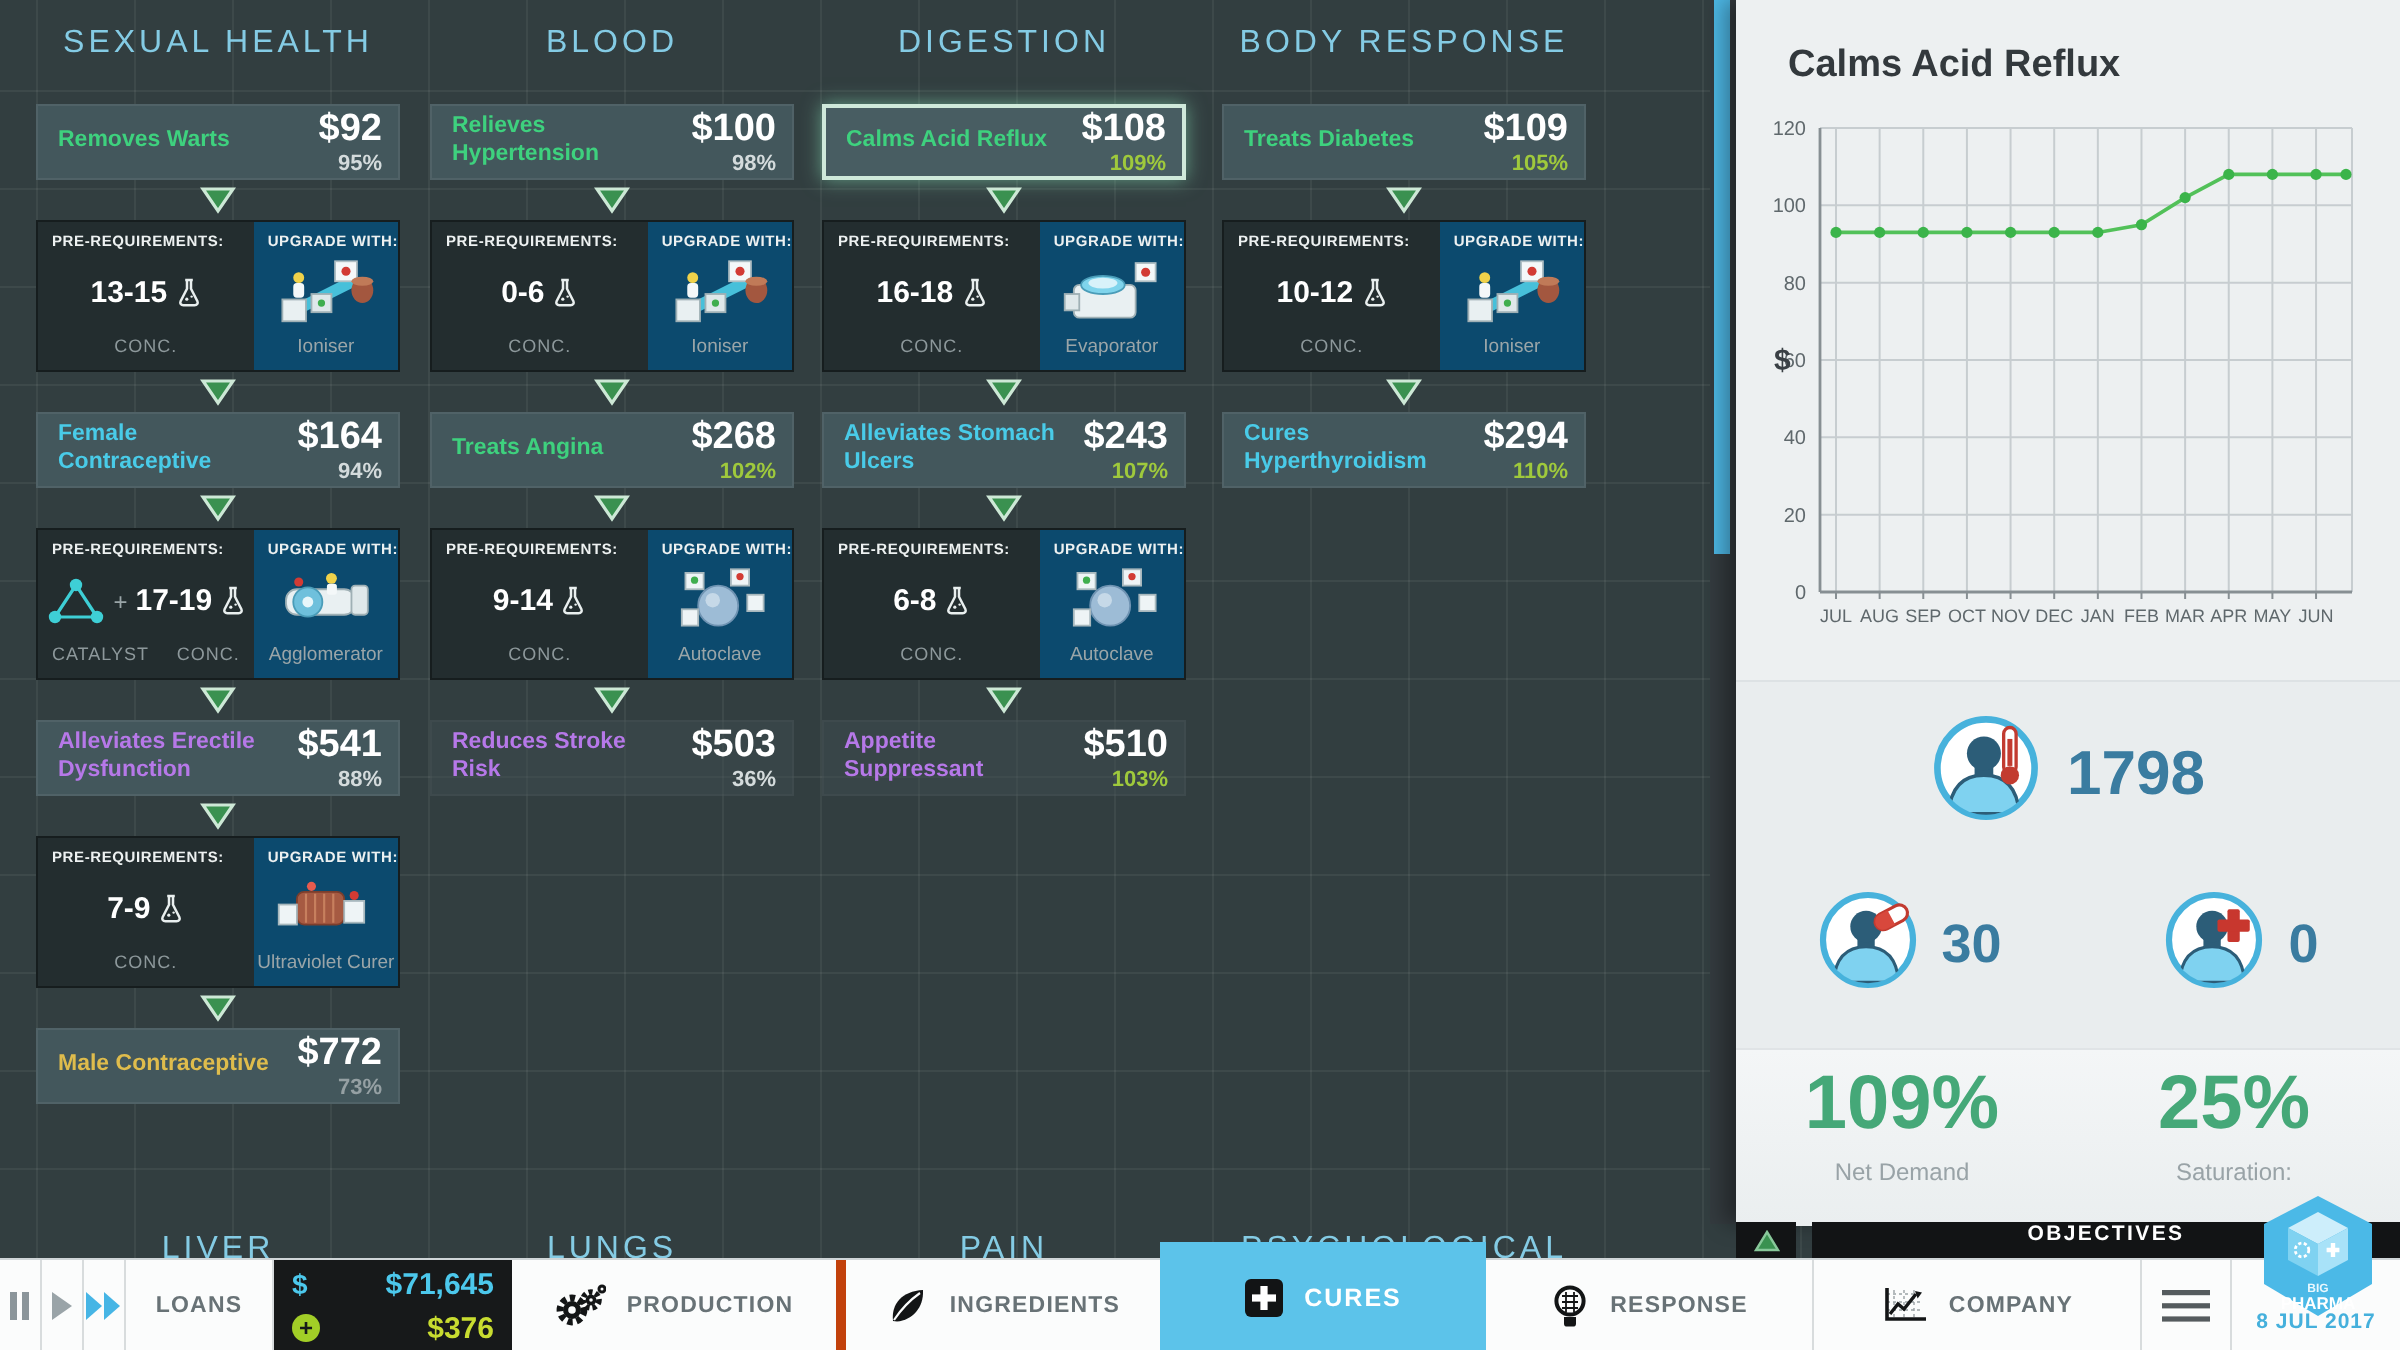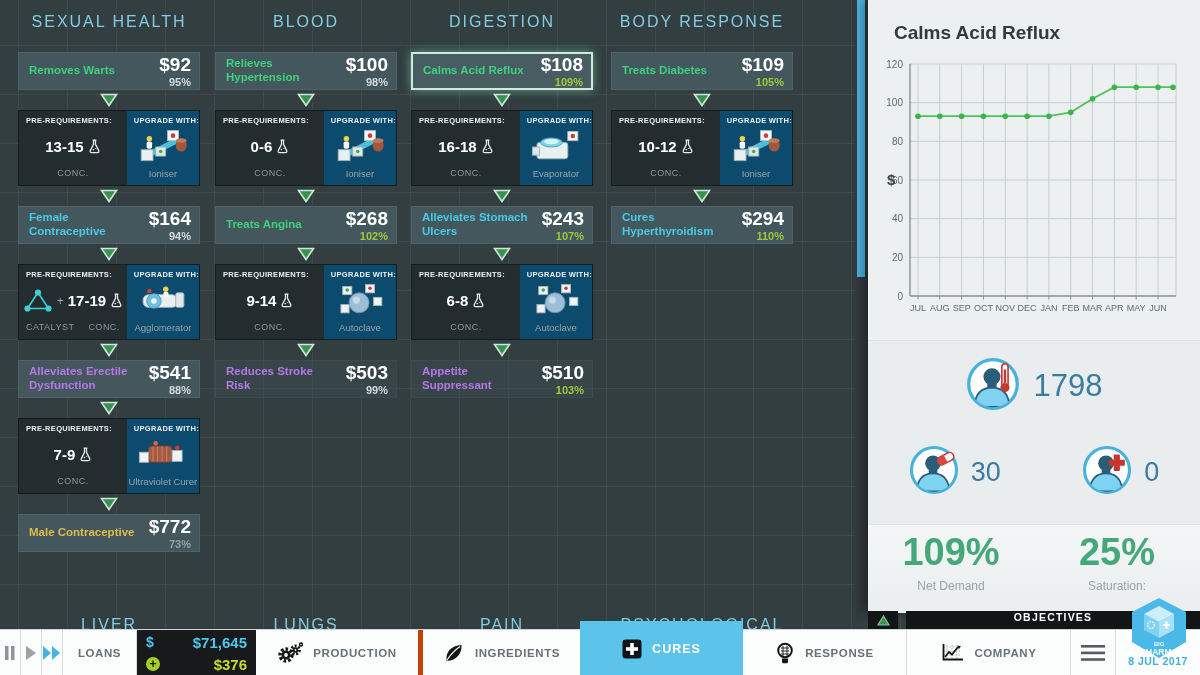--- a/index.html
+++ b/index.html
@@ -44,21 +44,21 @@
   
   #panel{position:absolute;left:868px;top:0;width:332px;height:612px;background:#edf0f1;
     box-shadow:-6px 0 10px rgba(0,0,0,.35);z-index:10;}
   .panel-chart-section{position:relative;height:340px;}
   .panel-title{position:absolute;left:26px;top:22px;font-size:19px;font-weight:700;color:#33393d;}
   #chart-holder{position:absolute;left:4px;top:50px;width:320px;height:280px;}
   .panel-stats-section{position:relative;height:183px;background:#e9edee;border-top:1px solid #dde2e4;}
   .stat-top{position:absolute;left:0;top:16px;width:100%;display:flex;justify-content:center;align-items:center;gap:14px;}
   .stat-bottom{position:absolute;left:0;top:104px;width:100%;display:flex;justify-content:space-around;align-items:center;}
   .stat-pair{display:flex;align-items:center;gap:12px;}
-  .stat-num{font-weight:400;color:#3a7ca0;text-align:center;}
+  .stat-num{font-weight:700;color:#3a7ca0;text-align:center;}
   .stat-num.big{font-size:31px;}
   .stat-num.small{font-size:27px;}
   .panel-percent-section{position:relative;height:88px;border-top:1px solid #e0e4e6;
     background:linear-gradient(#f4f6f7,#eaeeef);display:flex;}
   .pct-block{width:50%;text-align:center;padding-top:8px;}
   .pct-value{font-size:38px;font-weight:700;color:#45a878;line-height:1;}
   .pct-label{font-size:12px;color:#99a3a7;margin-top:8px;}
   
   #objectives{position:absolute;left:868px;top:611px;width:332px;height:18px;display:flex;z-index:15;}
   #obj-toggle{width:30px;background:#121415;display:flex;align-items:center;justify-content:center;cursor:pointer;}
@@ -365,21 +365,21 @@
         </div>
         <div class="arrow-cell">
           <svg width="18" height="14" viewBox="0 0 18 14">
             <polygon points="1.5,1.5 16.5,1.5 9,12.5" fill="#3a9150" stroke="#cde8d6" stroke-width="1.6"></polygon>
           </svg>
         </div>
         <div class="cure-card dim">
           <div class="cure-name tier-purple">Reduces Stroke Risk</div>
           <div class="cure-right">
             <div class="cure-price">$503</div>
-            <div class="cure-pct pct-normal">99%</div>
+            <div class="cure-pct pct-normal">36%</div>
           </div>
         </div>
       </div>
       <div class="col-header" style="left: 411px;">DIGESTION</div>
       <div class="col-header col-header-bottom" style="left: 411px;">PAIN</div>
       <div class="board-col" style="left: 411px;">
         <div class="cure-card selected">
           <div class="cure-name tier-green">Calms Acid Reflux</div>
           <div class="cure-right">
             <div class="cure-price">$108</div>

